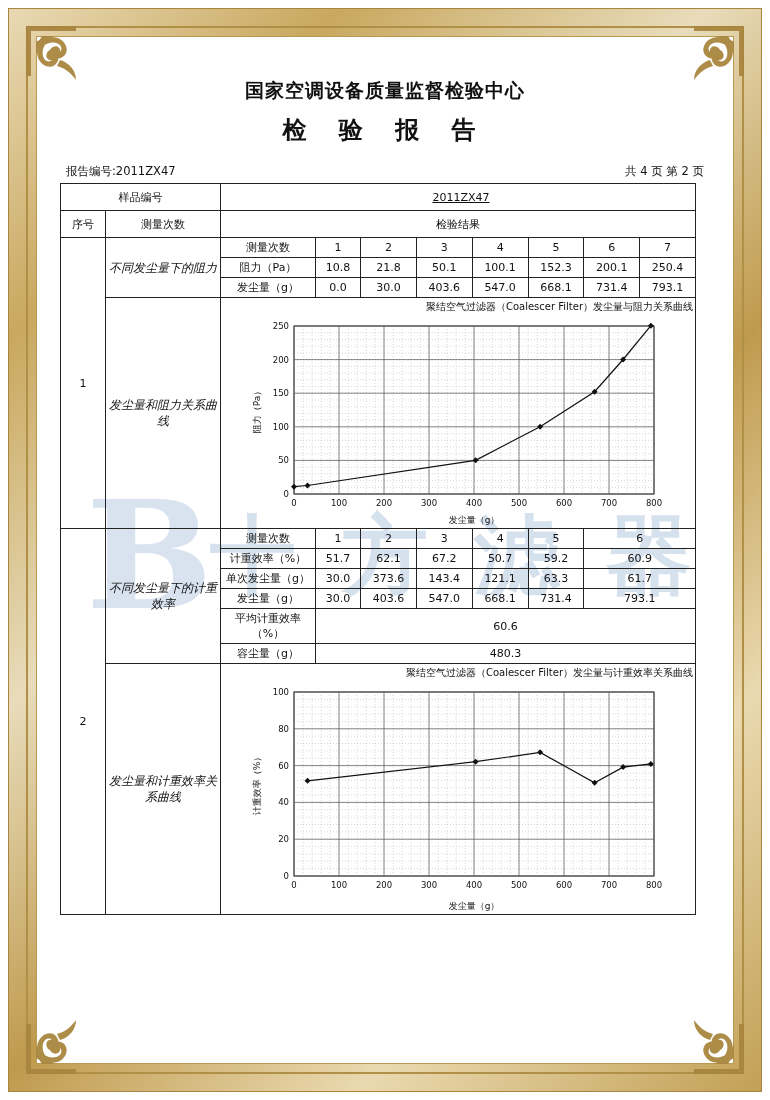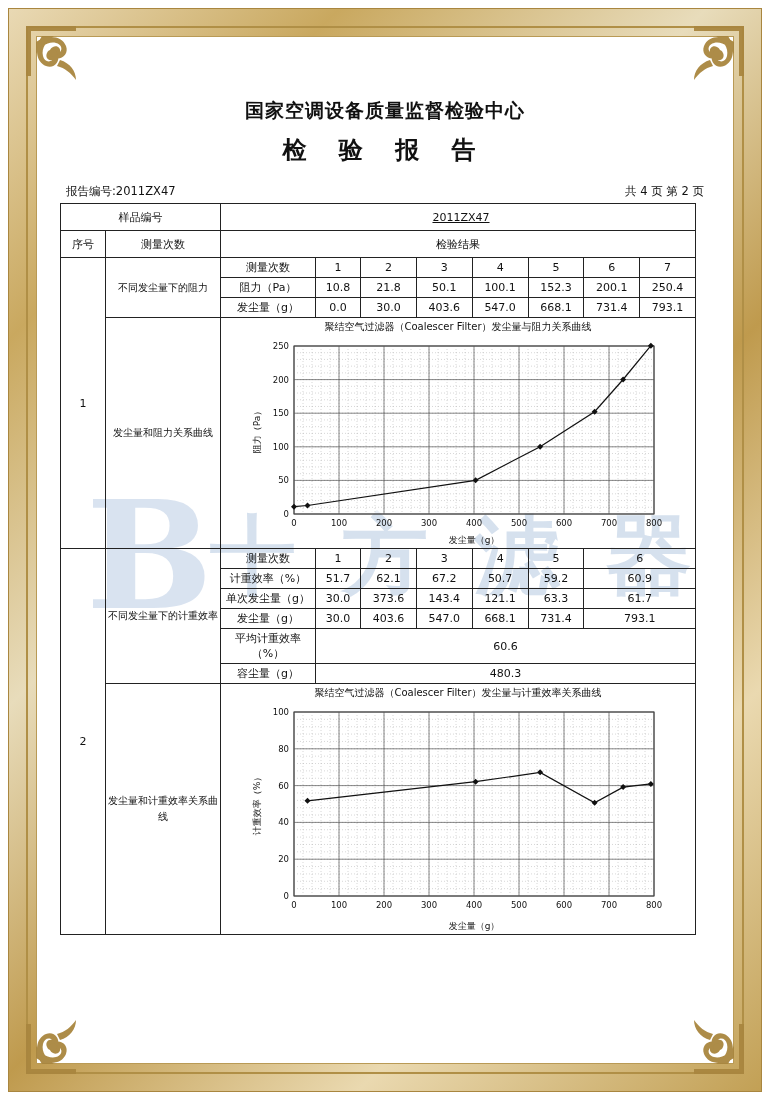--- a/index.html
+++ b/index.html
@@ -51,21 +51,21 @@
     color:rgba(120,155,200,0.33);
     white-space:nowrap;
   }
   .wm-logo{
     position:absolute;left:86px;top:10px;
     font-size:150px;font-weight:bold;color:rgba(120,155,200,0.28);
     font-family:"DejaVu Serif", serif;line-height:150px;
   }
 
   
-  .content{position:absolute;left:60px;top:72px;width:650px;height:980px;z-index:5;}
+  .content{position:absolute;left:60px;top:52px;width:650px;height:980px;z-index:5;}
   .org{
     text-align:center;font-size:19px;font-weight:bold;color:#111;
     letter-spacing:1px;margin-top:26px;font-family:"DejaVu Sans", sans-serif;
   }
   .title{
     text-align:center;font-size:24px;font-weight:bold;color:#111;
     letter-spacing:12px;margin-top:10px;font-family:"DejaVu Sans", sans-serif;
   }
   .meta{
     display:flex;justify-content:space-between;align-items:flex-end;
@@ -78,27 +78,27 @@
   table.main{
     width:636px;margin-top:4px;border-collapse:collapse;
     font-family:"DejaVu Sans", sans-serif;
     font-size:11px;color:#111;background:transparent;
   }
   table.main td{
     border:1px solid #222;text-align:center;vertical-align:middle;
     padding:2px 2px;
   }
   .tall{height:22px;}
-  .lbl{font-size:10px;line-height:16px;}
+  .lbl{font-size:12px;line-height:16px;font-style:italic;}
   .chartcell{padding:4px 0;}
 
   
   .chart-wrap{position:relative;margin:0 auto;}
   .chart-title{
-    font-size:10px;text-align:center;color:#111;margin-bottom:2px;line-height:14px;
+    font-size:10px;text-align:right;color:#111;margin-bottom:2px;line-height:14px;
     font-family:"DejaVu Sans", sans-serif;
   }
   svg.plot{display:block;margin:0 auto;background:transparent;}
   .axis-label{font-size:9px;fill:#111;font-family:"DejaVu Sans", sans-serif;}
   .tick-label{font-size:8.5px;fill:#111;font-family:"DejaVu Sans", sans-serif;}
 </style>
 </head>
 <body>
 
 <div class="page">

